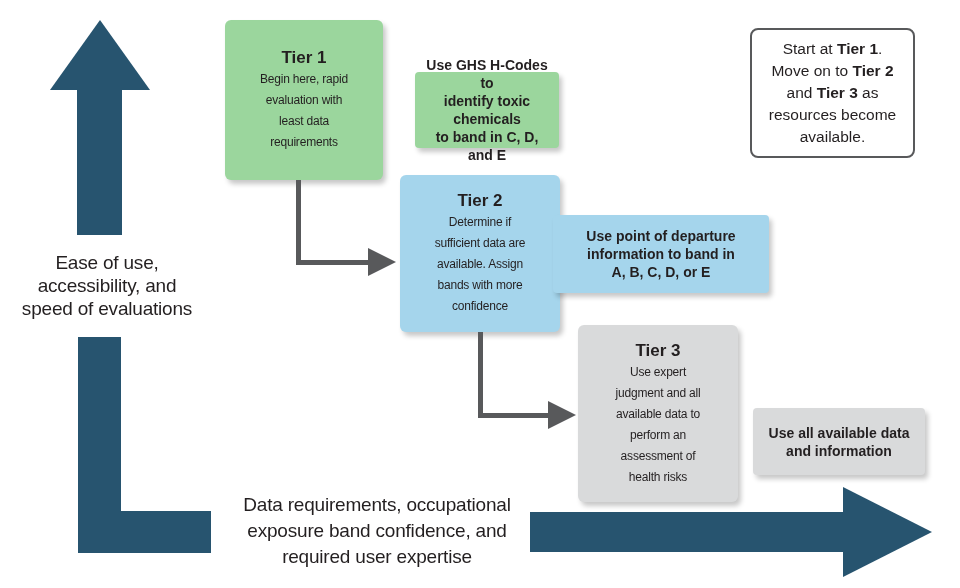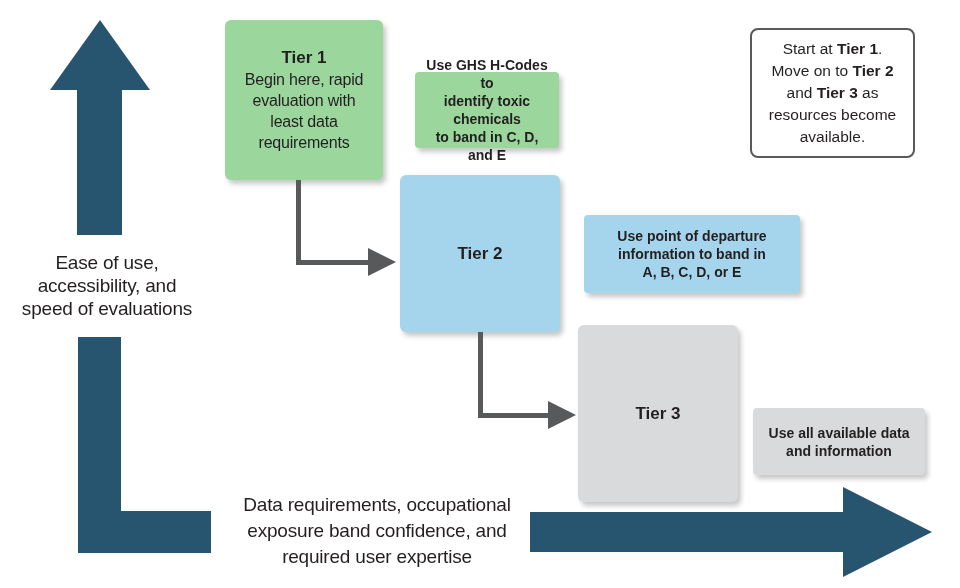--- a/index.html
+++ b/index.html
@@ -31,26 +31,26 @@
   }
   .y-label{left:-2px;top:251px;width:218px;}
   .x-label{left:212px;top:492px;width:330px;line-height:26px;}
   
   .box{
     border-radius:6px;display:flex;flex-direction:column;justify-content:center;
     align-items:center;text-align:center;box-shadow:3px 4px 5px rgba(0,0,0,0.22);
     box-sizing:border-box;padding:6px 8px;
   }
   .tier-title{font-size:17px;font-weight:bold;line-height:22px;}
-  .tier-body{font-size:16px;line-height:21px;white-space:pre-line;letter-spacing:-0.2px;}
+  .tier-body{font-size:12px;line-height:21px;white-space:pre-line;letter-spacing:-0.2px;}
   .note-text{font-size:14px;font-weight:bold;line-height:18px;white-space:pre-line;}
   .tier1{left:225px;top:20px;width:158px;height:160px;}
   .ghs{left:415px;top:72px;width:144px;height:76px;border-radius:4px;}
   .tier2{left:400px;top:175px;width:160px;height:157px;}
-  .pod{left:584px;top:215px;width:216px;height:78px;border-radius:4px;}
+  .pod{left:553px;top:215px;width:216px;height:78px;border-radius:4px;}
   .tier3{left:578px;top:325px;width:160px;height:177px;}
   .alldata{left:753px;top:368px;width:172px;height:67px;border-radius:4px;margin-top:40px;}
   .callout{
     left:750px;top:28px;width:165px;height:130px;background:#ffffff;
     border:2px solid #58595b;border-radius:8px;display:flex;align-items:center;
     justify-content:center;text-align:center;font-size:15.5px;line-height:22px;
     white-space:pre-line;box-sizing:border-box;padding:12px 6px;
   }
   
   .conn{background:#58595b;}
@@ -101,34 +101,45 @@
 identify toxic chemicals
 to band in C, D, and E</div>
   </div>
 
   <div class="abs conn c1v"></div>
   <div class="abs conn c1h"></div>
   <div class="abs c1head"></div>
 
   <div class="abs box tier2" style="background-color: rgb(165, 213, 236);">
     <div class="tier-title">Tier 2</div>
+    <div class="tier-body">Determine if
+sufficient data are
+available. Assign
+bands with more
+confidence</div>
   </div>
 
   <div class="abs box pod" style="background-color: rgb(165, 213, 236);">
     <div class="note-text">Use point of departure
 information to band in
 A, B, C, D, or E</div>
   </div>
 
   <div class="abs conn c2v"></div>
   <div class="abs conn c2h"></div>
   <div class="abs c2head"></div>
 
   <div class="abs box tier3" style="background-color: rgb(217, 218, 219);">
     <div class="tier-title">Tier 3</div>
+    <div class="tier-body">Use expert
+judgment and all
+available data to
+perform an
+assessment of
+health risks</div>
   </div>
 
   <div class="abs box alldata" style="background-color: rgb(217, 218, 219);">
     <div class="note-text">Use all available data
 and information</div>
   </div>
 
   <div class="abs callout">
     <div><span>Start at </span><span style="font-weight: bold;">Tier 1</span><span>.</span>
 <span>Move on to </span><span style="font-weight: bold;">Tier 2</span>

